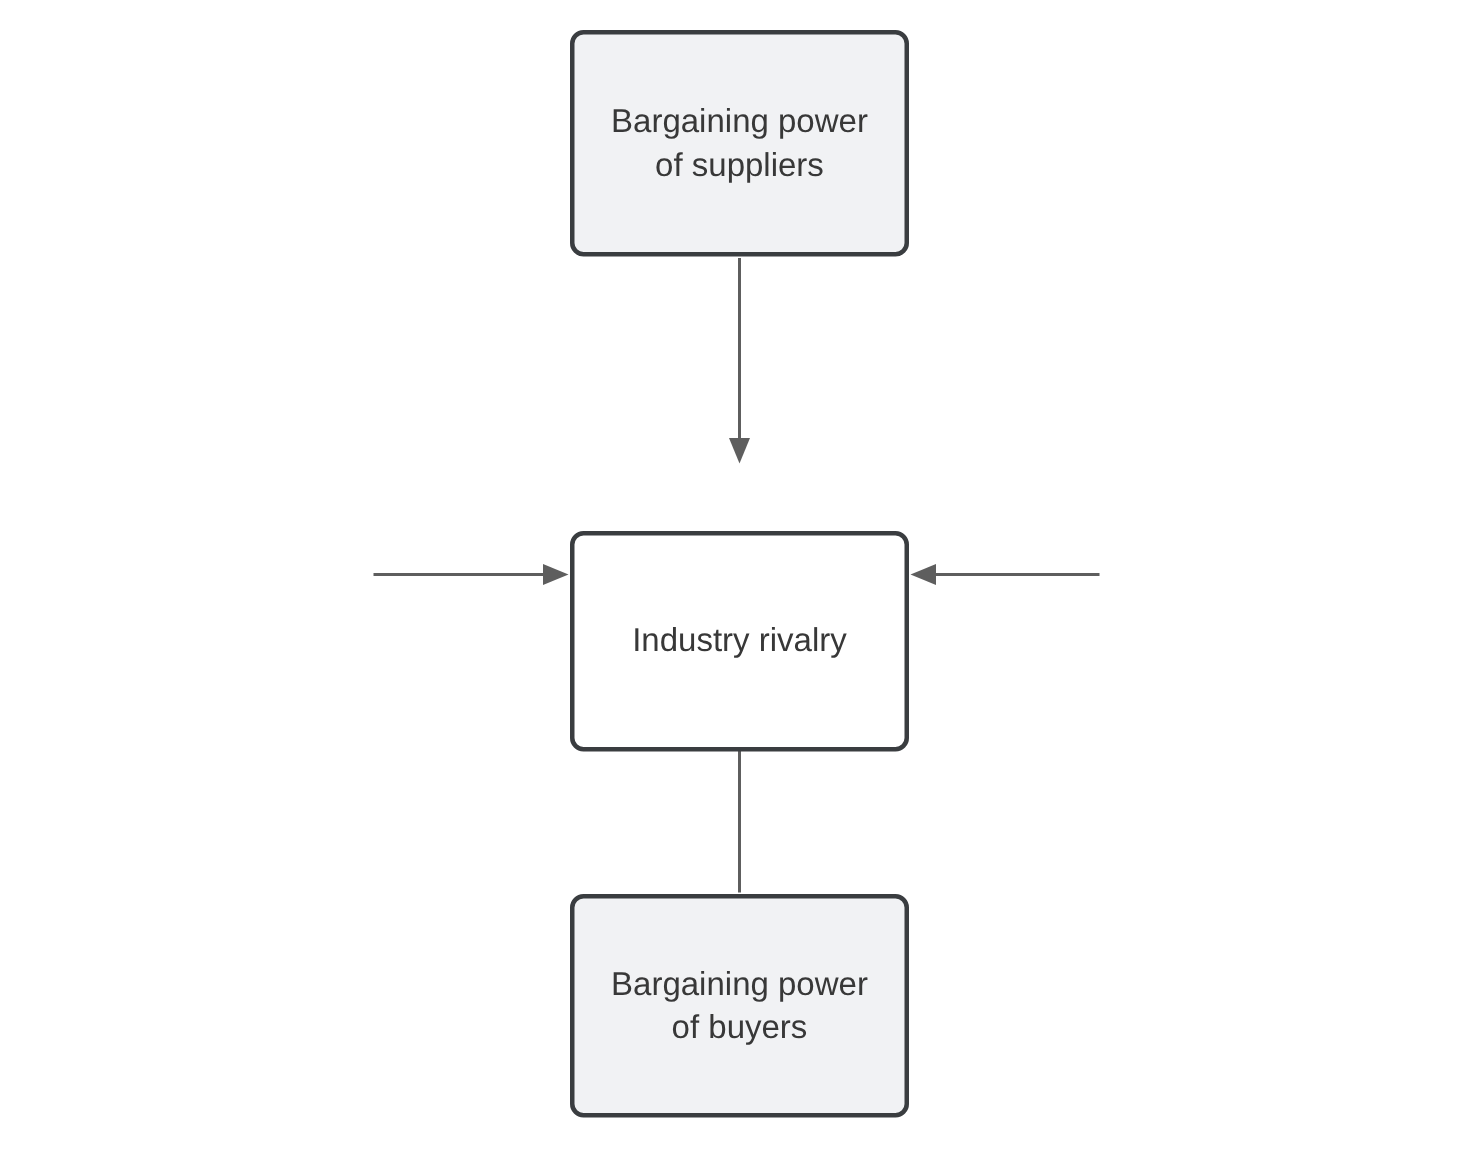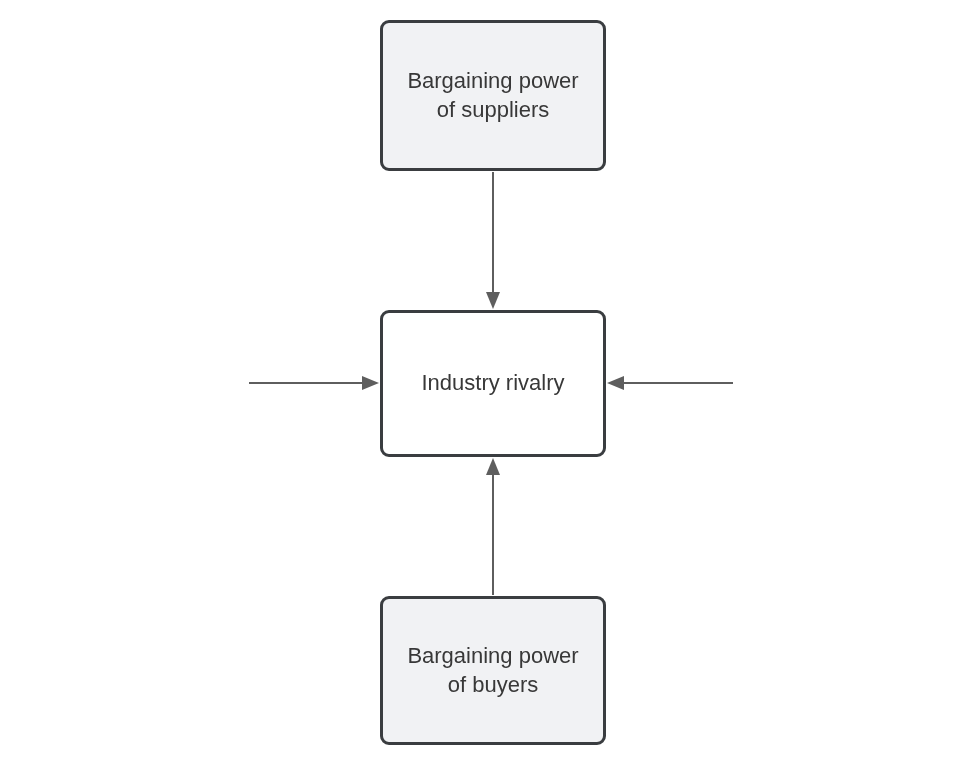--- a/index.html
+++ b/index.html
@@ -72,21 +72,21 @@
       <polygon points="493,458 486,475 500,475" style="fill: rgb(94, 94, 94);"></polygon>
     </g>
   </svg>
 
   <div class="node node-suppliers" style="background-color: rgb(241, 242, 244);">
     <span class="label">Bargaining power
 of suppliers</span>
   </div>
 
 
-  <div class="node node-rivalry" style="background-color: rgb(255, 255, 255);">
+  <div class="node node-rivalry" style="background-color: rgb(255, 255, 255); margin-top: 44px;">
     <span class="label">Industry rivalry</span>
   </div>
 
 
   <div class="node node-buyers" style="background-color: rgb(241, 242, 244);">
     <span class="label">Bargaining power
 of buyers</span>
   </div>
 
 </div>

